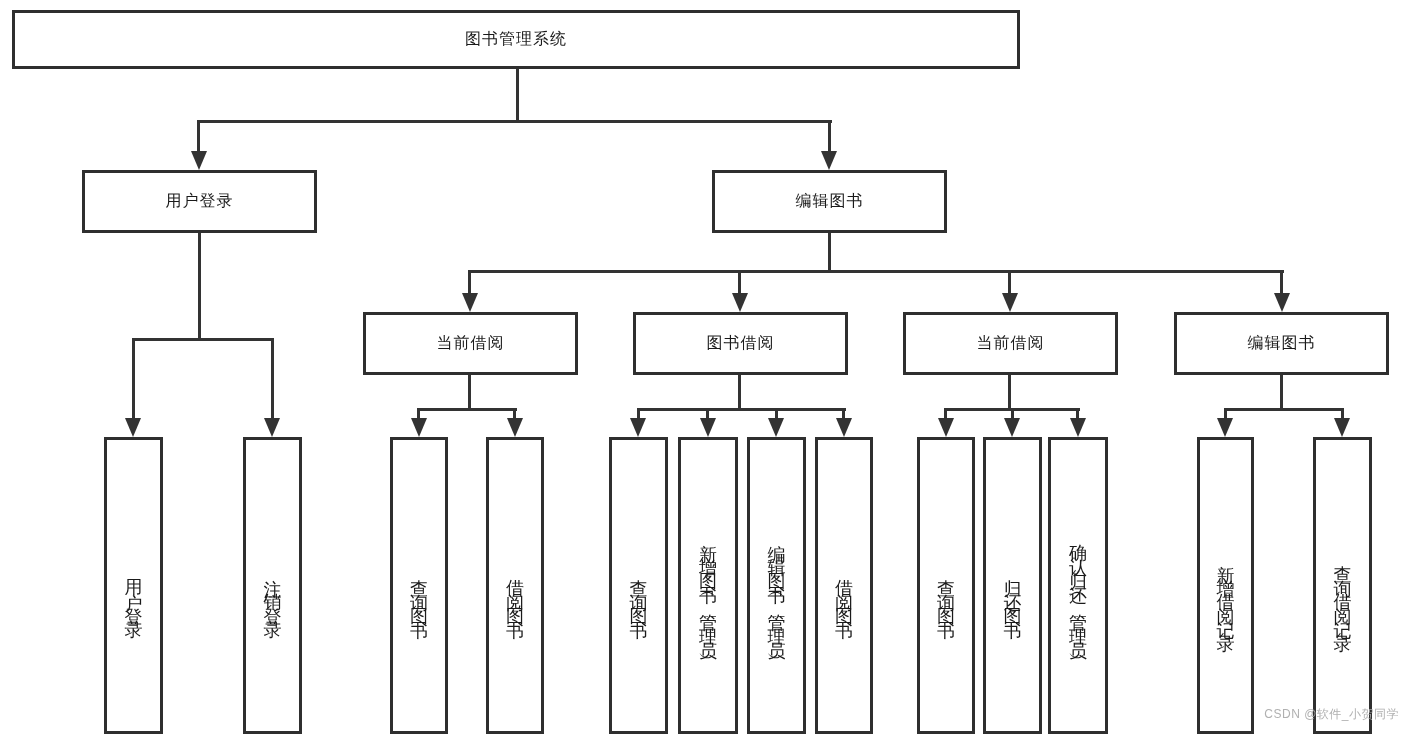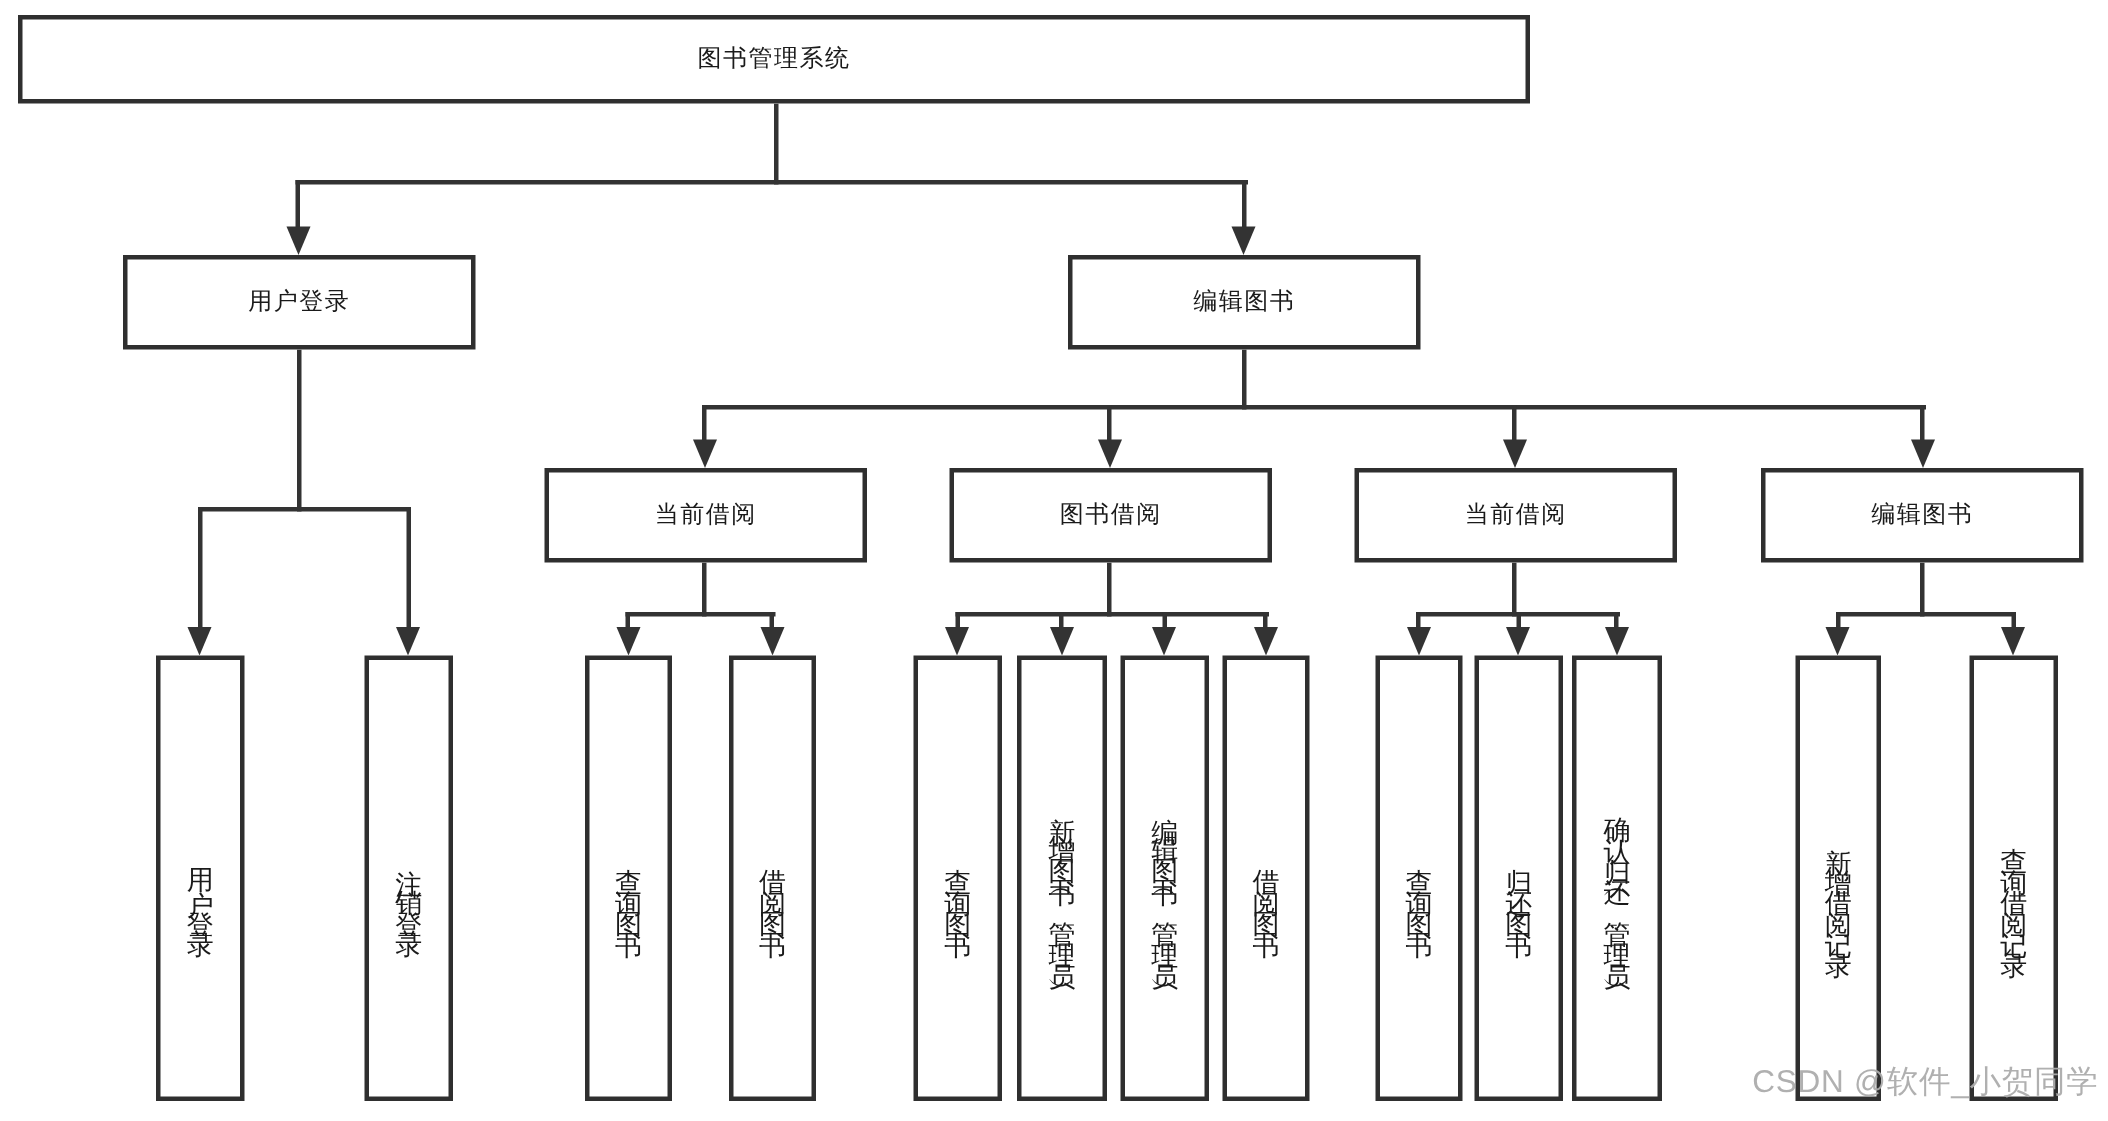--- a/index.html
+++ b/index.html
@@ -35,22 +35,22 @@
   }
   .line{position:absolute;background:#333333;z-index:1;}
   .arrow{
     position:absolute;width:0;height:0;z-index:1;
     border-left:8px solid transparent;
     border-right:8px solid transparent;
     border-top:19px solid #333333;
   }
   .watermark{
     position:absolute;
-    right:6px;bottom:12px;
-    font-size:21px;
+    right:6px;bottom:24px;
+    font-size:12px;
     color:rgba(172,172,172,0.95);
     z-index:5;
     letter-spacing:0.5px;
   }
 </style>
 </head>
 <body>
 
 <div class="canvas">
 

